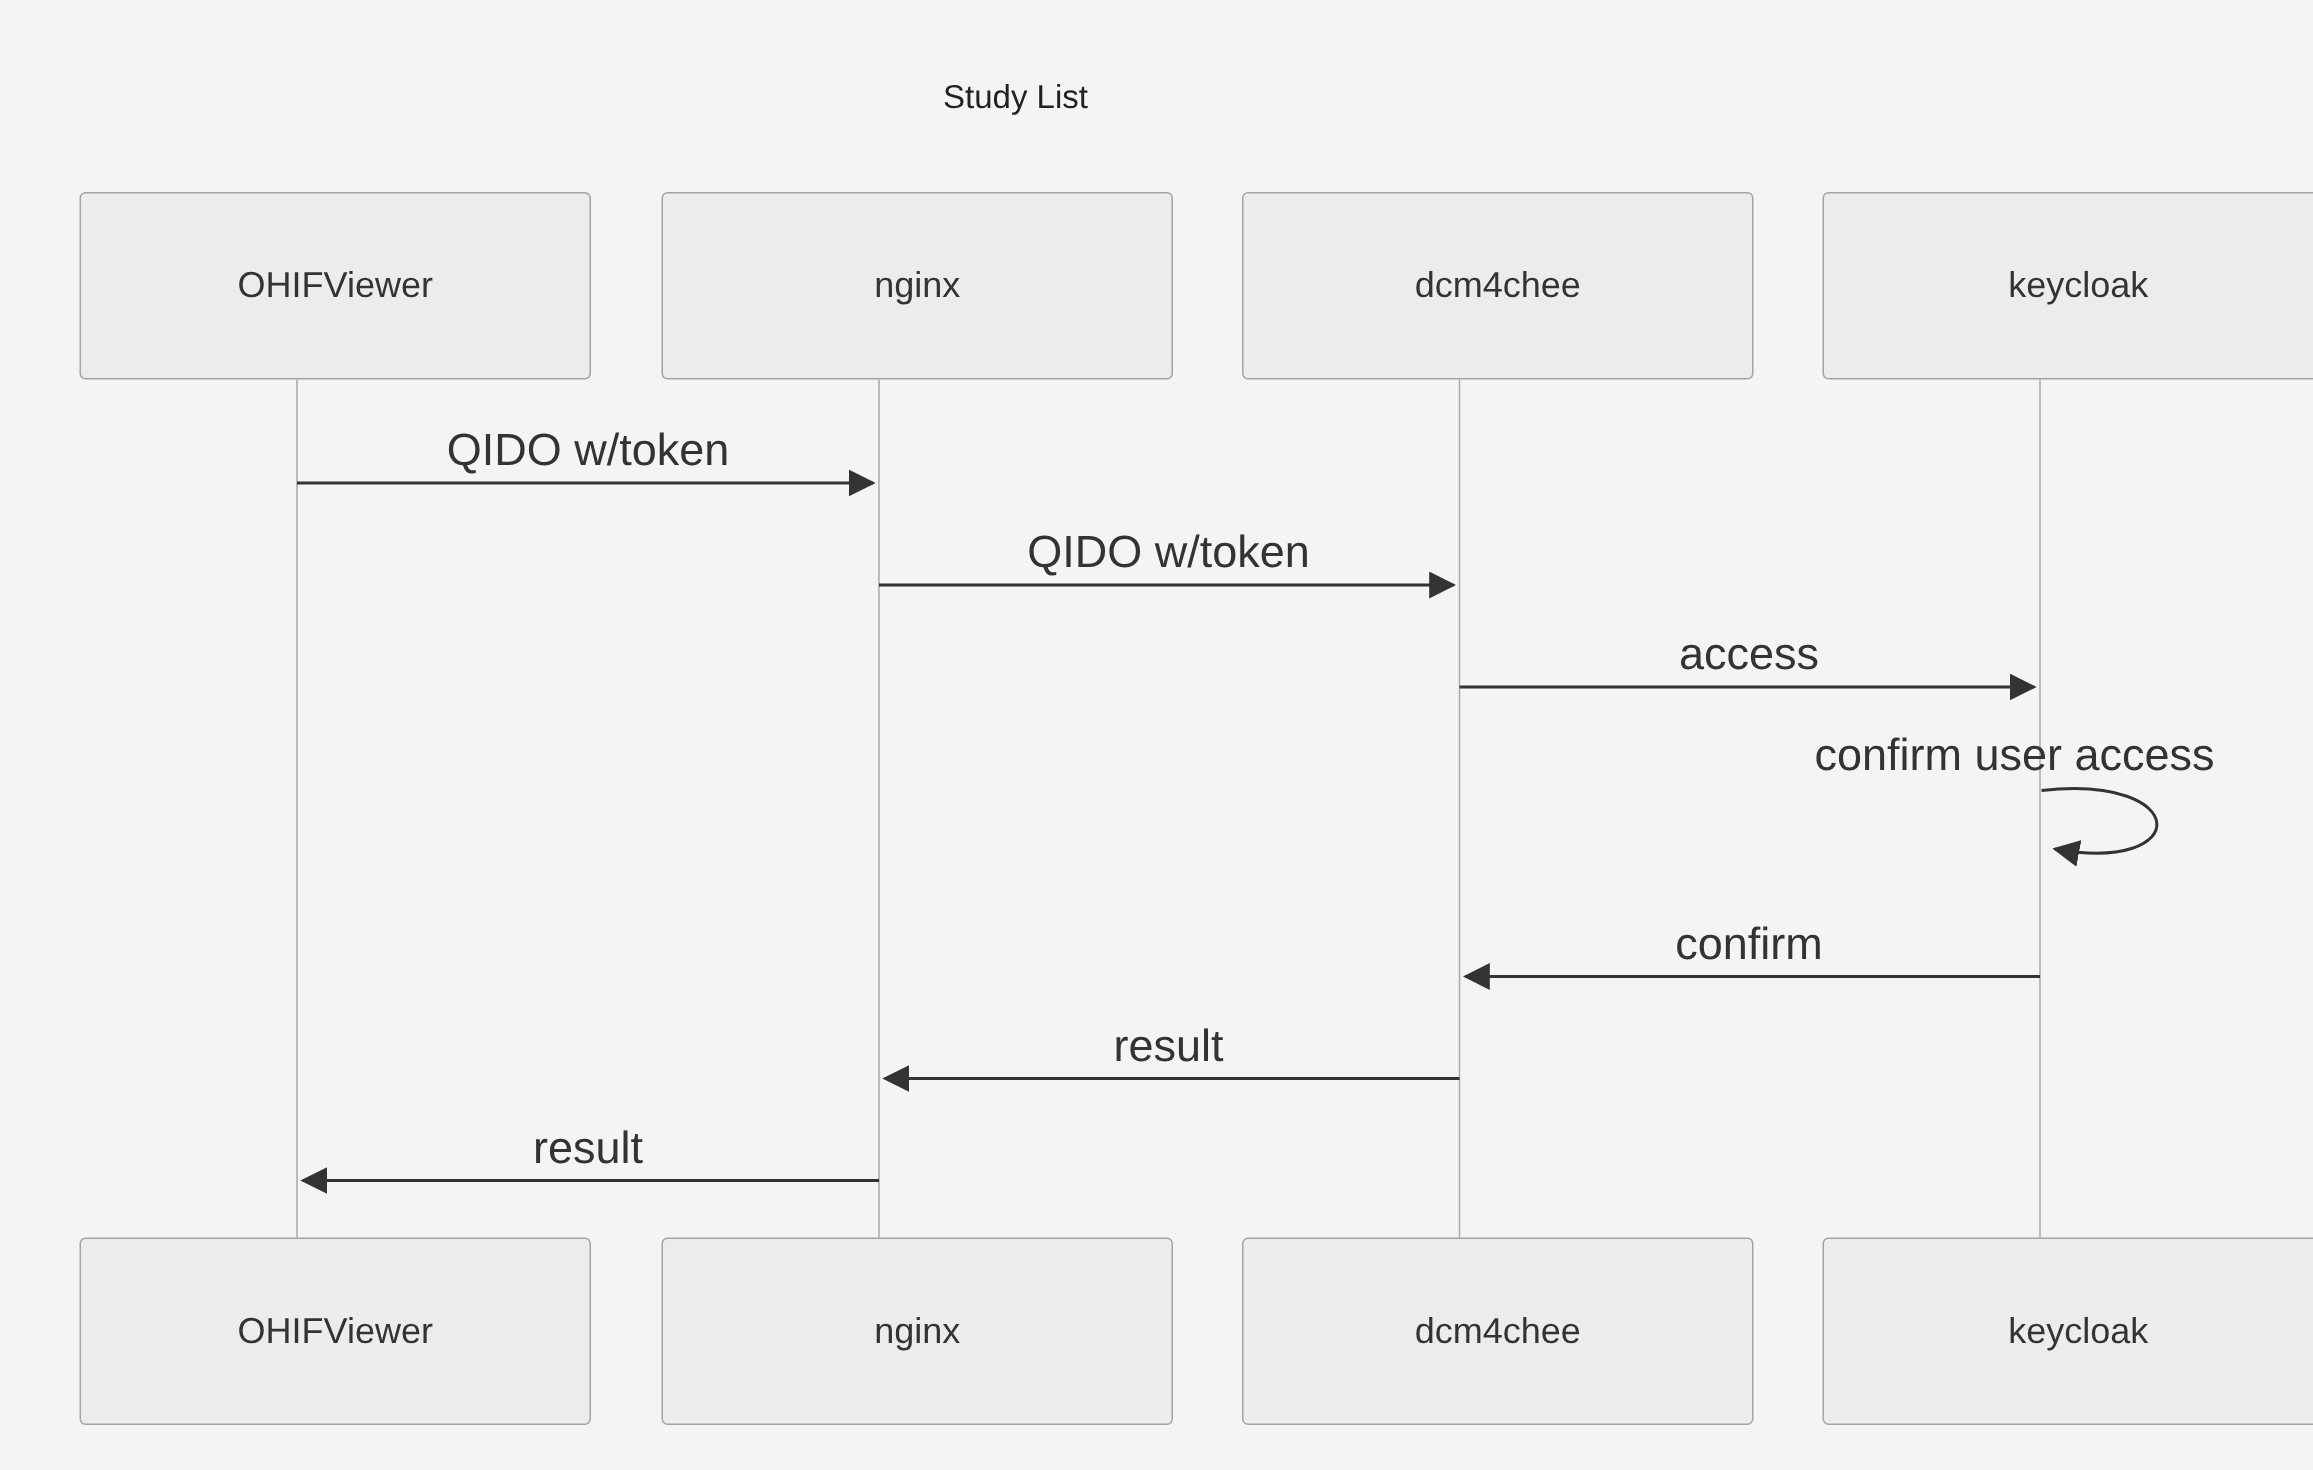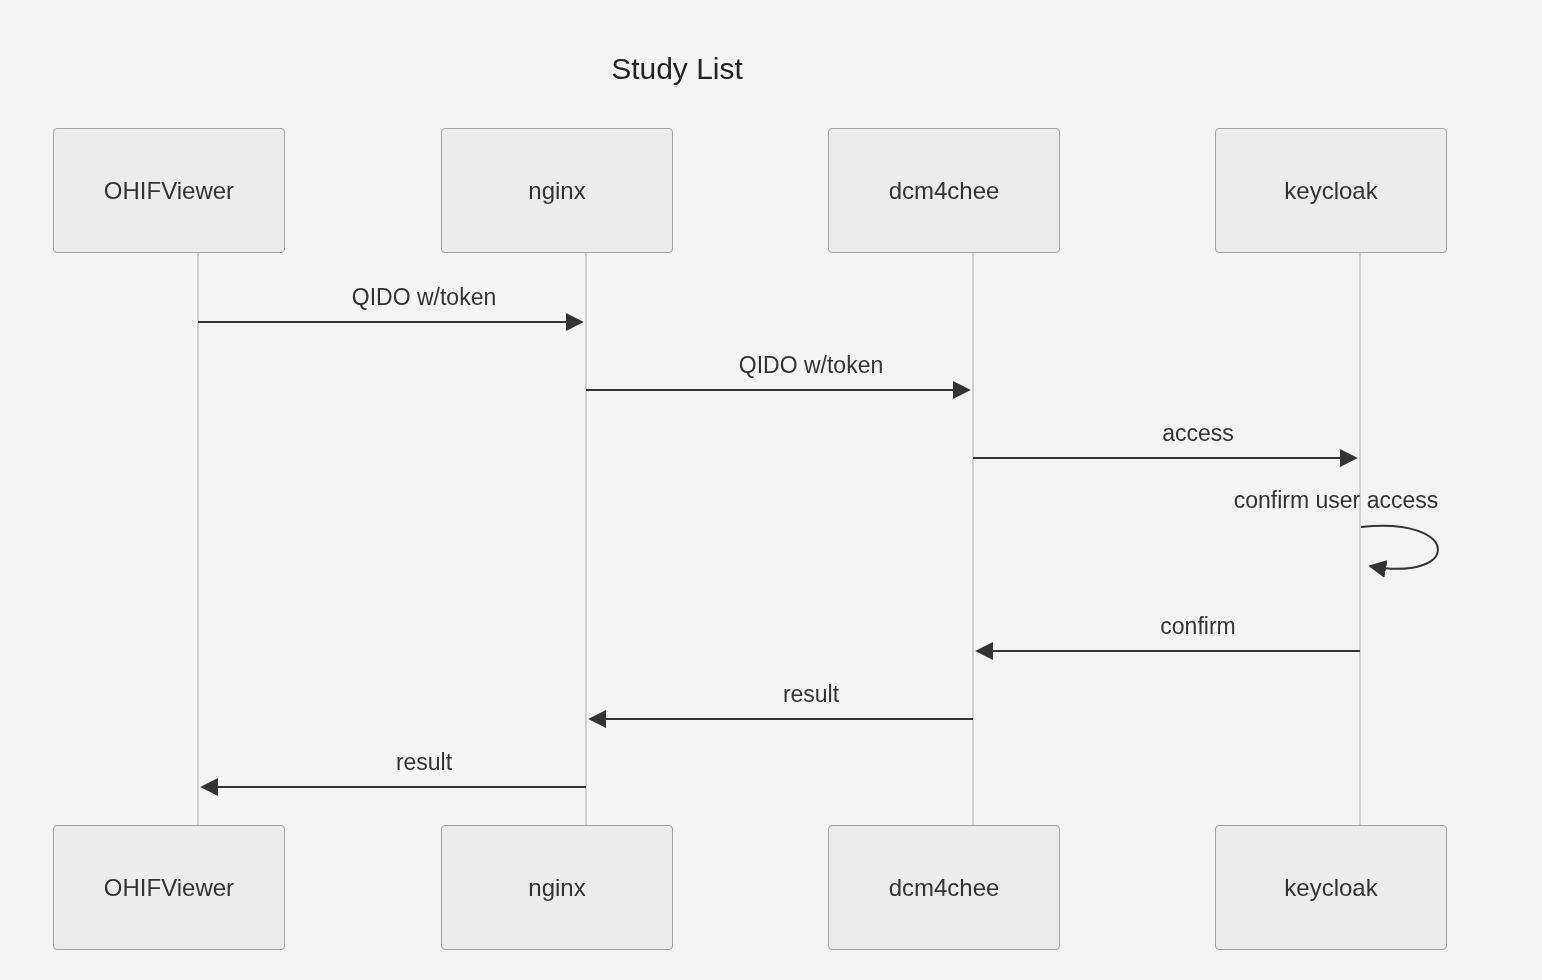--- a/index.html
+++ b/index.html
@@ -13,48 +13,47 @@
     width: 1542px;
     height: 980px;
     background: #f4f4f4;
     overflow: hidden;
   }
   .diagram-title {
     position: absolute;
     top: 52px;
     left: 677px;
     transform: translateX(-50%);
-    font-size: 30px;
+    font-size: 22px;
     font-weight: 500;
     color: #222;
     white-space: nowrap;
   }
   .actor-box {
     position: absolute;
-    width: 232px;
+    width: 341px;
     height: 125px;
     background: #ececec;
     border: 1px solid #a3a3a3;
     border-radius: 4px;
     box-sizing: border-box;
     display: flex;
     align-items: center;
     justify-content: center;
     color: #333;
     font-size: 24px;
   }
   .actor-box.row-top { top: 128px; }
   .actor-box.row-bottom { top: 825px; }
   .msg-label {
     position: absolute;
     transform: translateX(-50%);
-    font-size: 23px;
+    font-size: 30px;
     color: #333;
     white-space: nowrap;
-    margin-left: 32px;
   }
   svg.layer {
     position: absolute;
     top: 0;
     left: 0;
   }
 </style>
 </head>
 <body>
 
@@ -105,18 +104,18 @@
   <div class="actor-box row-bottom" style="left:828px">
     <span>dcm4chee</span>
   </div>
   <div class="actor-box row-bottom" style="left:1215px">
     <span>keycloak</span>
   </div>
 
   <div class="msg-label" style="left:392px;  top:284px">QIDO w/token</div>
   <div class="msg-label" style="left:779px;  top:352px">QIDO w/token</div>
   <div class="msg-label" style="left:1166px; top:420px">access</div>
-  <div class="msg-label" style="left:1304px; top:487px">confirm user access</div>
+  <div class="msg-label" style="left:1343px; top:487px">confirm user access</div>
   <div class="msg-label" style="left:1166px; top:613px">confirm</div>
   <div class="msg-label" style="left:779px;  top:681px">result</div>
   <div class="msg-label" style="left:392px;  top:749px">result</div>
 
 </div>
 
 </body></html>

